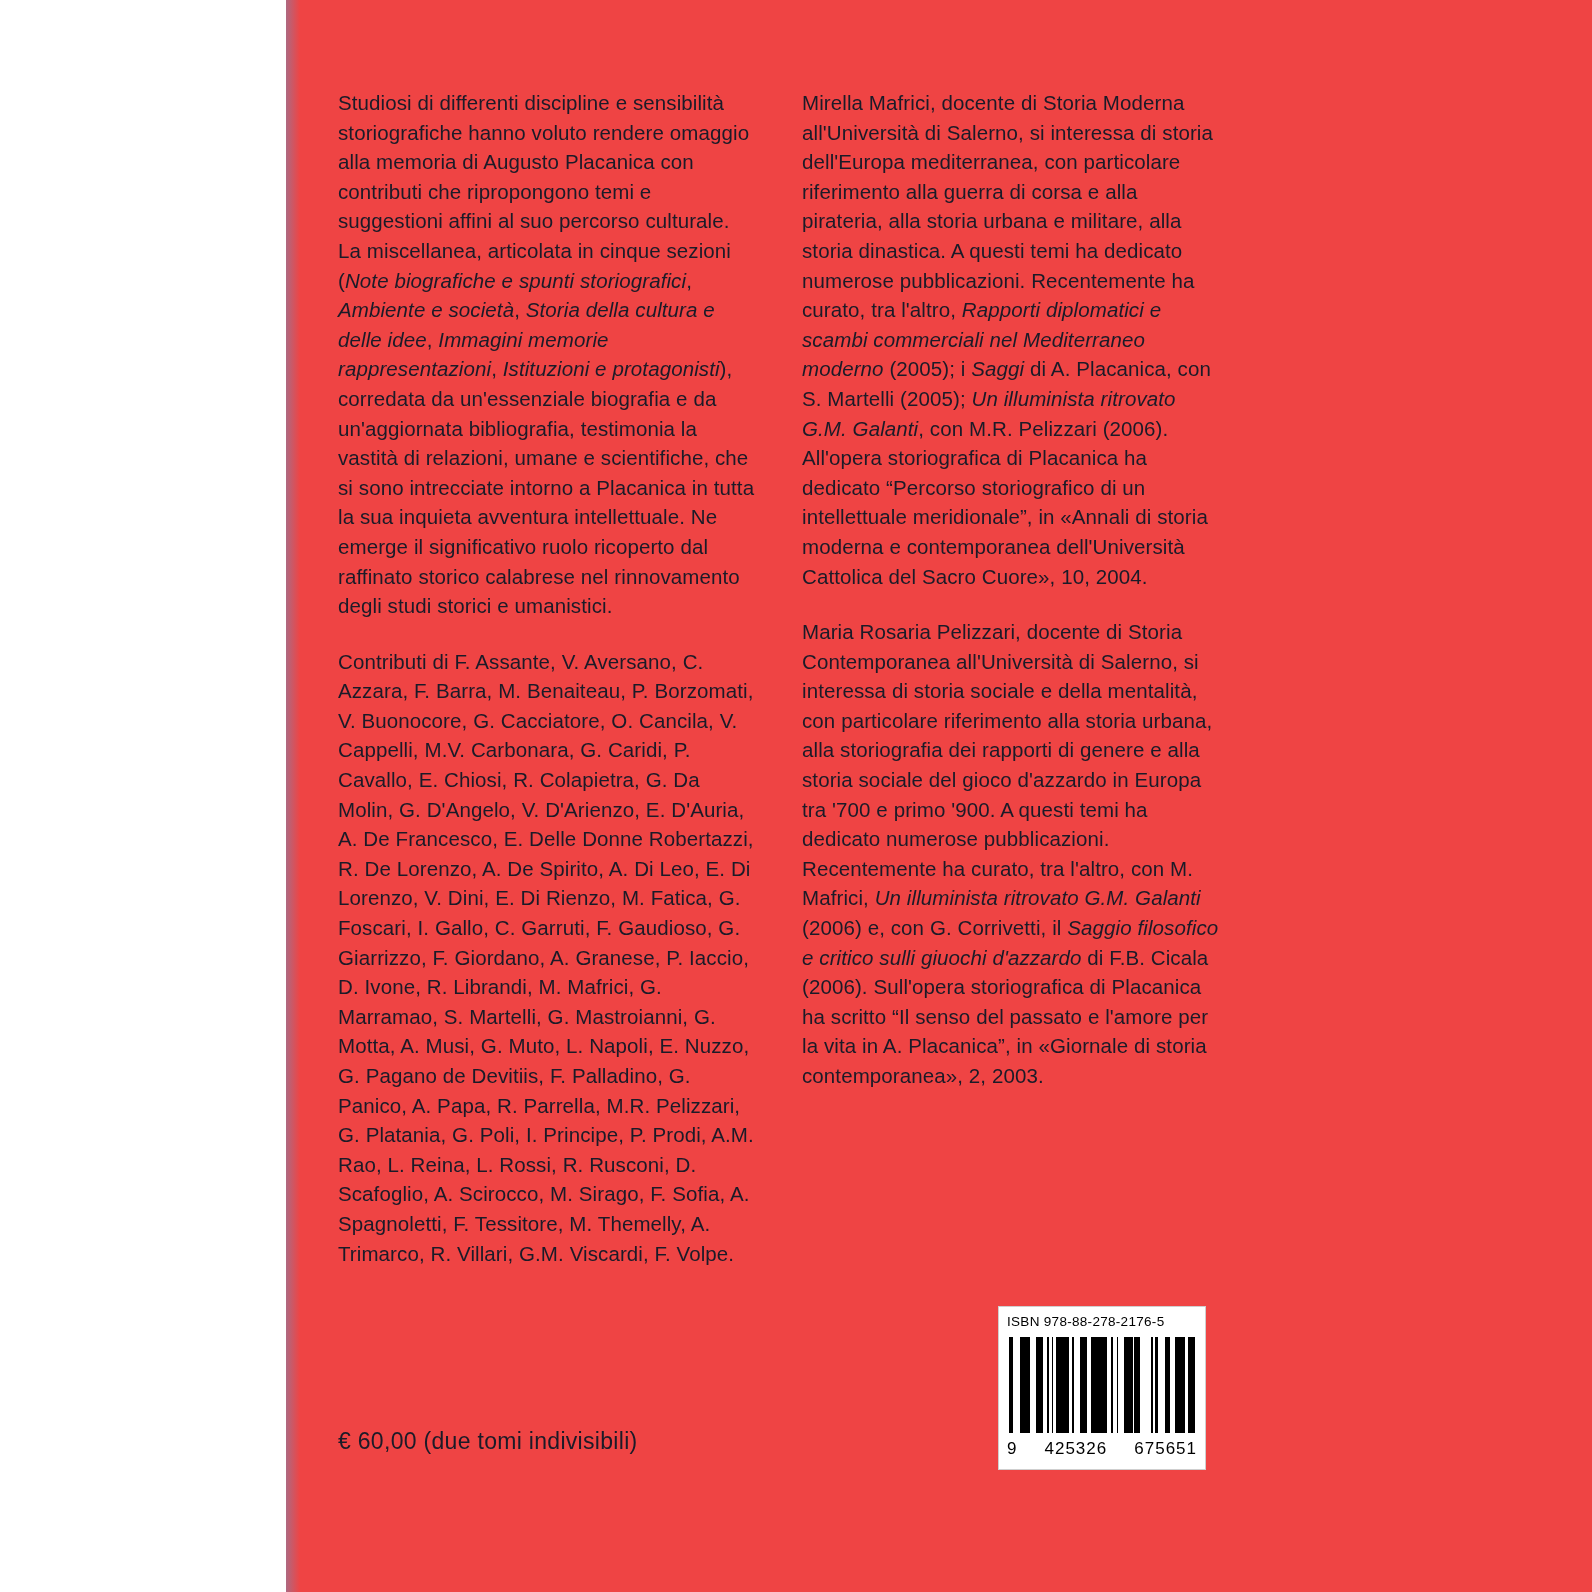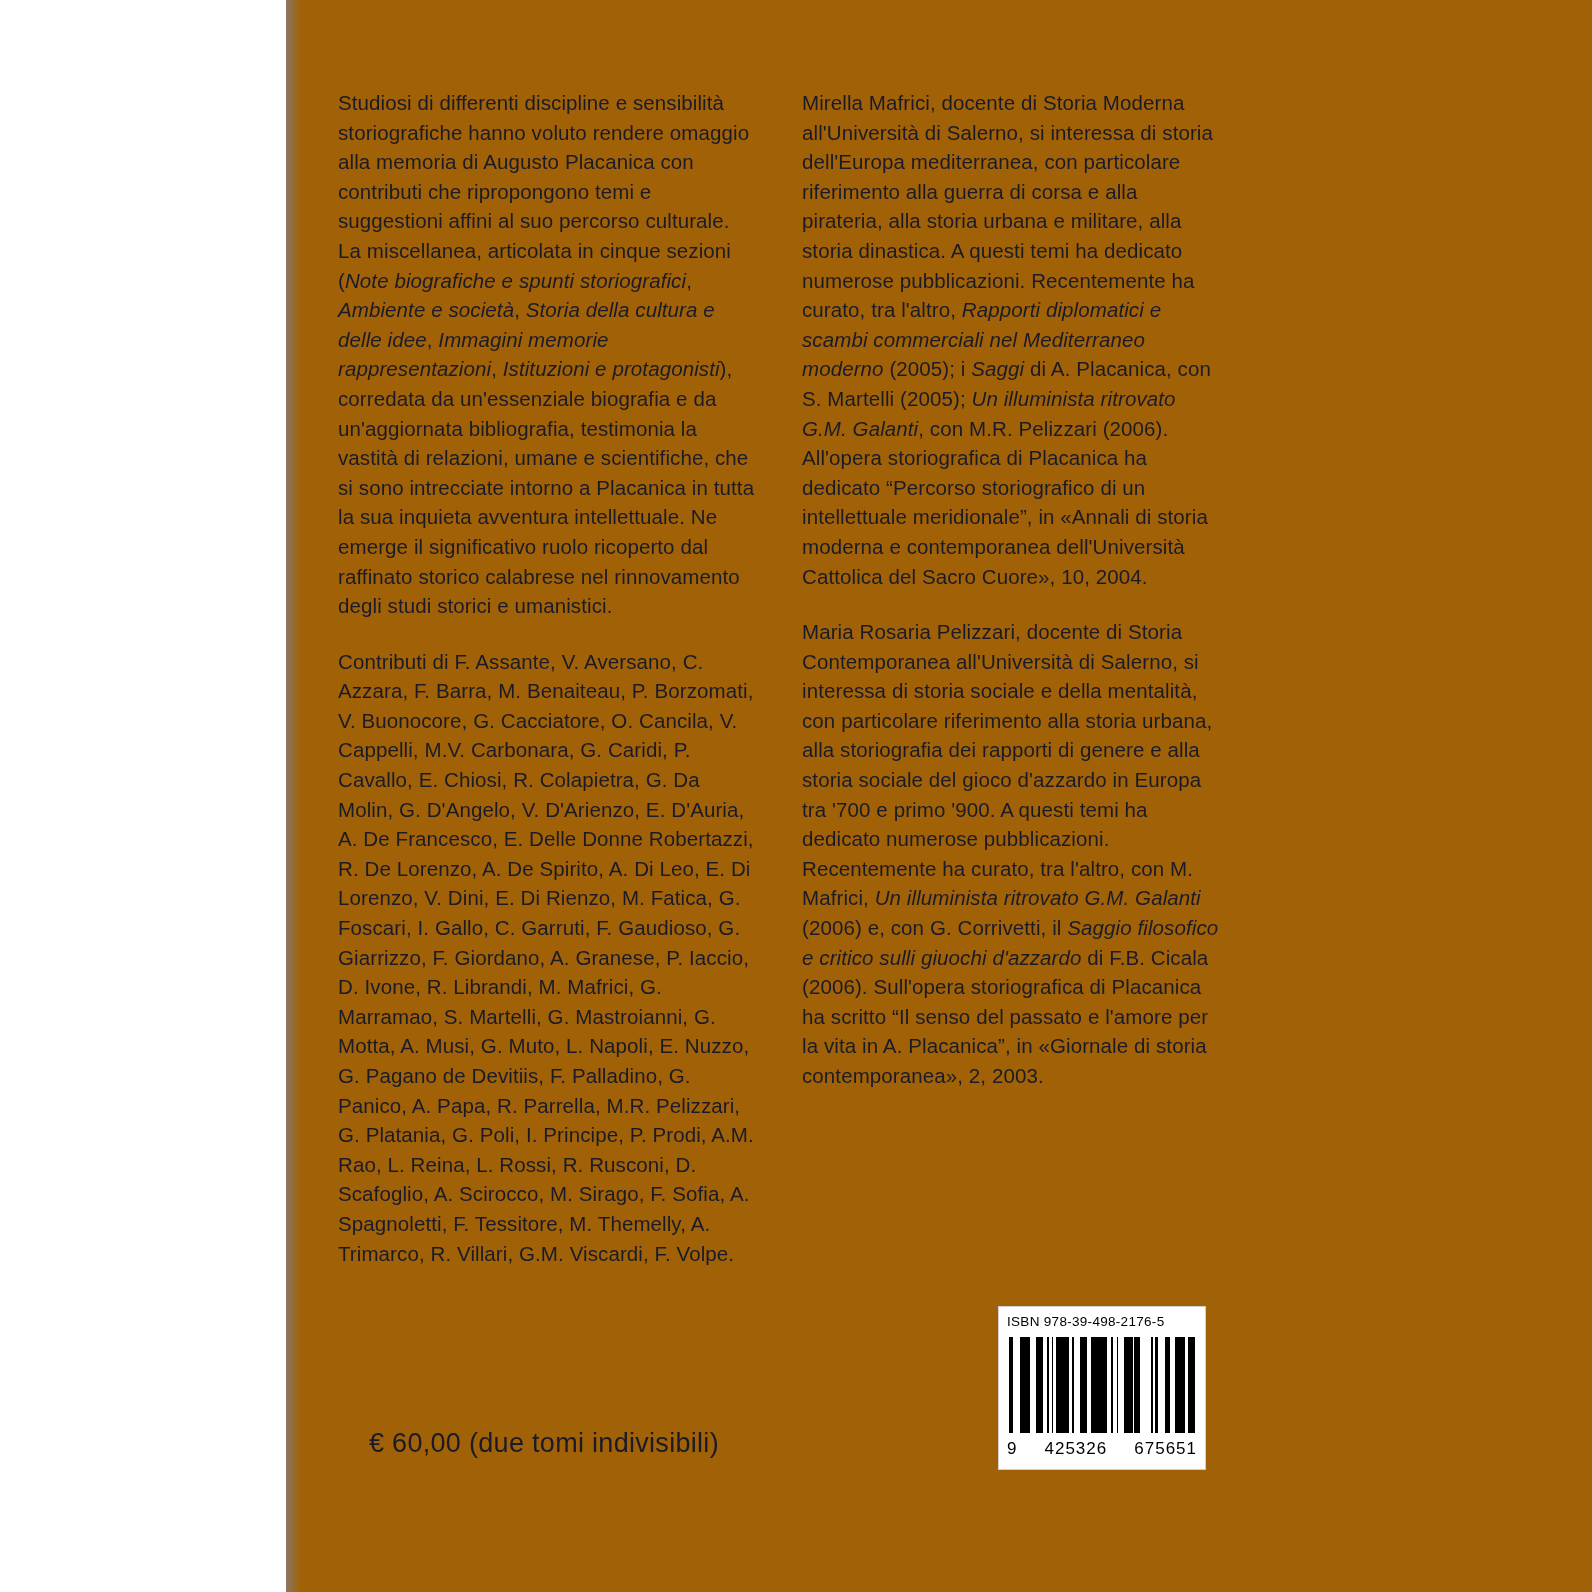--- a/index.html
+++ b/index.html
@@ -12,21 +12,21 @@
     height: 1592px;
     font-family: "Liberation Sans", sans-serif;
     -webkit-font-smoothing: antialiased;
   }
   .page {
     position: absolute;
     left: 286px;
     top: 0px;
     width: 1306px;
     height: 1592px;
-    background: #a16207;
+    background: #ef4444;
     overflow: hidden;
   }
   .cover-inner {
     position: absolute;
     left: 0;
     top: 0;
     right: 0;
     bottom: 0;
   }
   .col {
@@ -53,24 +53,23 @@
   p:last-child {
     margin-bottom: 0;
   }
   em {
     font-style: italic;
   }
   .price {
     position: absolute;
     left: 52px;
     top: 1428px;
-    font-size: 27px;
+    font-size: 23px;
     color: #1b1b28;
     letter-spacing: 0.3px;
-    margin-left: 31px;
   }
   .barcode-box {
     position: absolute;
     left: 712px;
     top: 1306px;
     width: 206px;
     height: 162px;
     background: #ffffff;
     border: 1px solid #cfcfcf;
   }
@@ -138,21 +137,21 @@
     </div>
 
     <div class="col col-right">
       <p><span>Mirella Mafrici, docente di Storia Moderna all'Università di Salerno, si interessa di storia dell'Europa mediterranea, con particolare riferimento alla guerra di corsa e alla pirateria, alla storia urbana e militare, alla storia dinastica. A questi temi ha dedicato numerose pubblicazioni. Recentemente ha curato, tra l'altro, </span><em>Rapporti diplomatici e scambi commerciali nel Mediterraneo moderno</em><span> (2005); i </span><em>Saggi</em><span> di A. Placanica, con S. Martelli (2005); </span><em>Un illuminista ritrovato G.M. Galanti</em><span>, con M.R. Pelizzari (2006). All'opera storiografica di Placanica ha dedicato “Percorso storiografico di un intellettuale meridionale”, in «Annali di storia moderna e contemporanea dell'Università Cattolica del Sacro Cuore», 10, 2004.</span></p>
       <p><span>Maria Rosaria Pelizzari, docente di Storia Contemporanea all'Università di Salerno, si interessa di storia sociale e della mentalità, con particolare riferimento alla storia urbana, alla storiografia dei rapporti di genere e alla storia sociale del gioco d'azzardo in Europa tra '700 e primo '900. A questi temi ha dedicato numerose pubblicazioni. Recentemente ha curato, tra l'altro, con M. Mafrici, </span><em>Un illuminista ritrovato G.M. Galanti</em><span> (2006) e, con G. Corrivetti, il </span><em>Saggio filosofico e critico sulli giuochi d'azzardo</em><span> di F.B. Cicala (2006). Sull'opera storiografica di Placanica ha scritto “Il senso del passato e l'amore per la vita in A. Placanica”, in «Giornale di storia contemporanea», 2, 2003.</span></p>
     </div>
 
     <div class="price">€ 60,00 (due tomi indivisibili)</div>
 
     <div class="barcode-box">
-      <div class="isbn-text">ISBN 978-39-498-2176-5</div>
+      <div class="isbn-text">ISBN 978-88-278-2176-5</div>
       <div class="bars">
           <span class="b" style="flex: 2 0 auto; min-width: 2.8px;"></span>
           <span class="b" style="flex: 1 0 auto; min-width: 1.4px;"></span>
           <span class="g" style="flex: 2 0 auto; min-width: 2.8px;"></span>
           <span class="g" style="flex: 3 0 auto; min-width: 4.2px;"></span>
           <span class="b" style="flex: 2 0 auto; min-width: 2.8px;"></span>
           <span class="b" style="flex: 2 0 auto; min-width: 2.8px;"></span>
           <span class="b" style="flex: 3 0 auto; min-width: 4.2px;"></span>
           <span class="g" style="flex: 3 0 auto; min-width: 4.2px;"></span>
           <span class="g" style="flex: 1 0 auto; min-width: 1.4px;"></span>

